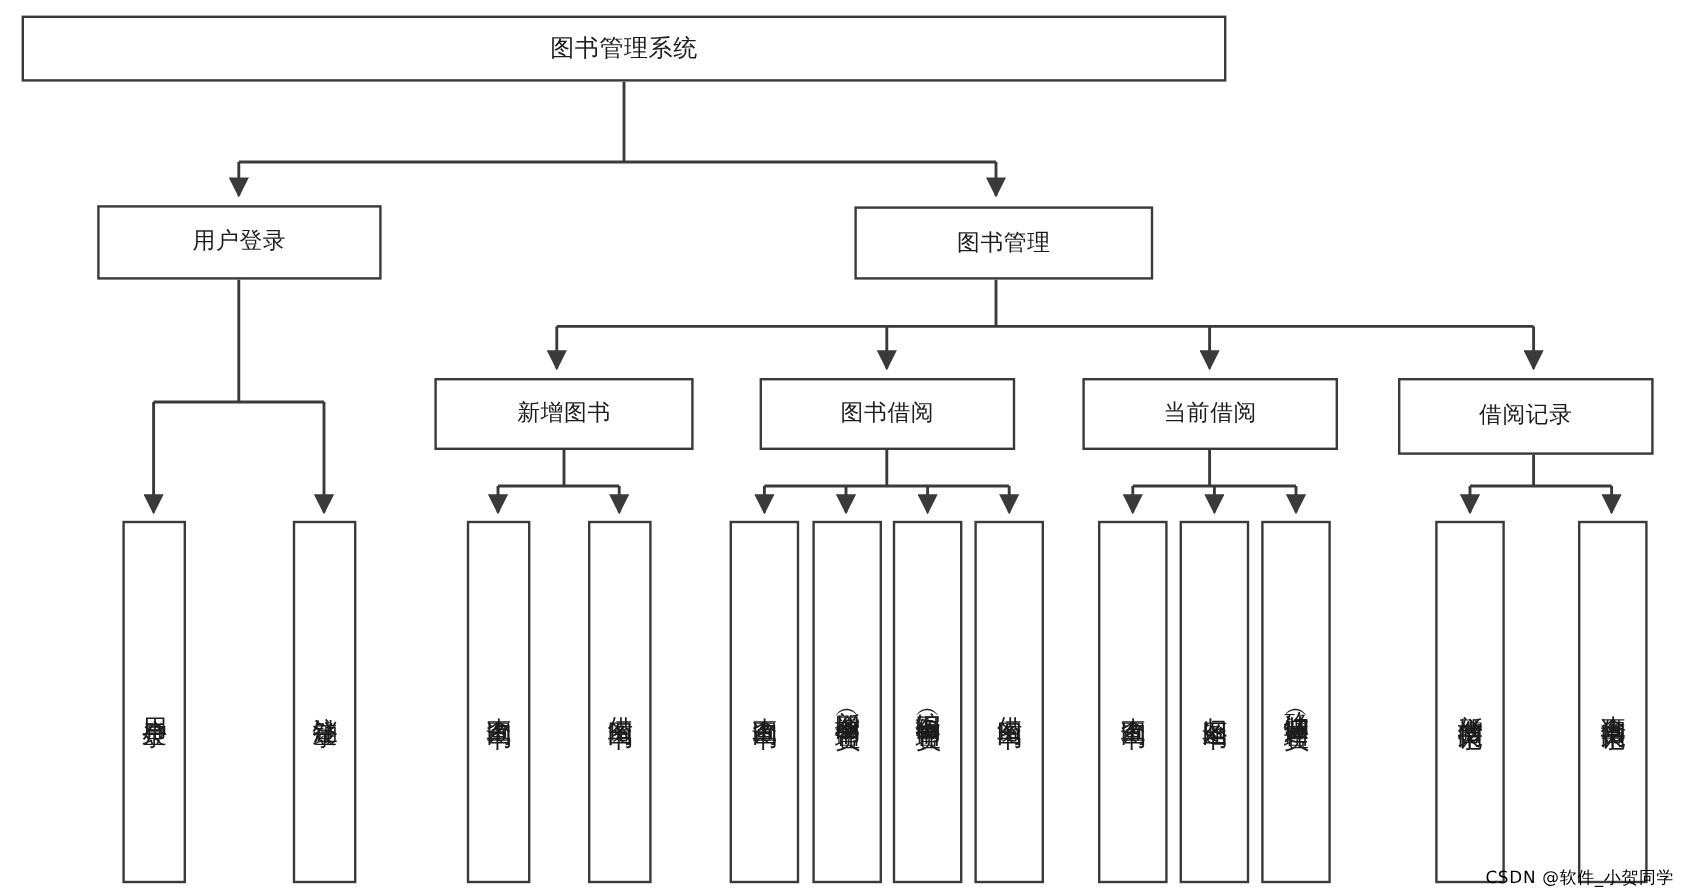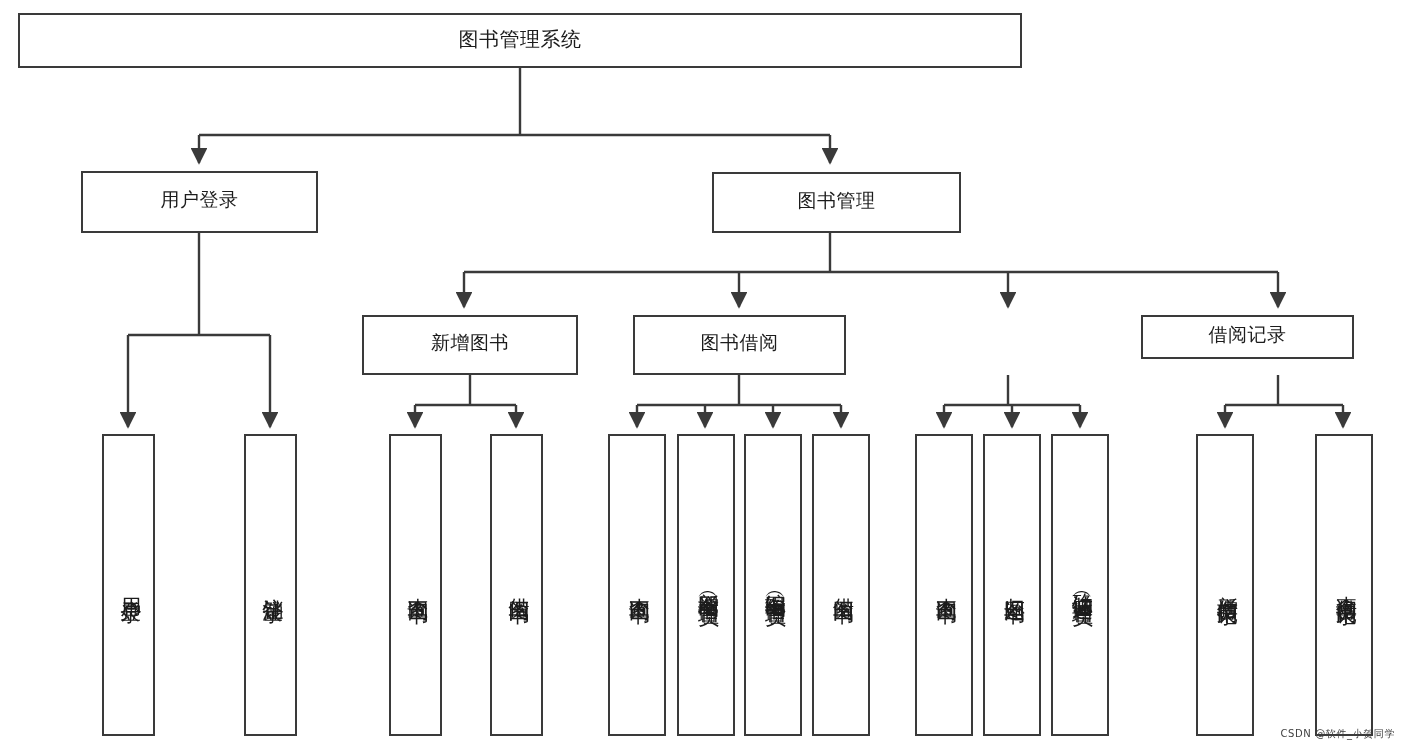--- a/index.html
+++ b/index.html
@@ -11,31 +11,31 @@
   #diagram-root{position:relative;width:1405px;height:747px;background:#fff;}
   svg.layer{position:absolute;left:0;top:0;width:1405px;height:747px;}
 
   .node-box{
     position:absolute;box-sizing:border-box;
     background:#ffffff;border:2px solid #3a3a3a;
     display:flex;align-items:center;justify-content:center;
   }
   .node-label{
     font-size:19px;line-height:1.05;color:#1c1c1c;
-    letter-spacing:.5px;white-space:nowrap;text-align:center;font-family:Liberation Mono, monospace;
+    letter-spacing:.5px;white-space:nowrap;text-align:center;
   }
   .node-box.vertical .node-label{
     writing-mode:vertical-rl;text-orientation:upright;
     font-size:21px;line-height:1.18;letter-spacing:2px;
   }
   .node-box.root .node-label{font-size:20px;}
 
   #watermark{
     position:absolute;right:10px;bottom:6px;
-    font-size:10px;color:#404040;letter-spacing:.6px;
+    font-size:14px;color:#000000;letter-spacing:.6px;
     white-space:nowrap;pointer-events:none;margin-left:16px;
   }
 </style>
 </head>
 <body>
 
 <div id="diagram-root">
 
   <svg class="layer" viewBox="0 0 1405 747">
     <defs>
@@ -97,21 +97,24 @@
   <div class="node-box" style="left:712px;top:172px;width:249px;height:61px;">
     <span class="node-label">图书管理</span>
   </div>
 
   <div class="node-box" style="left:362px;top:315px;width:216px;height:60px;">
     <span class="node-label">新增图书</span>
   </div>
   <div class="node-box" style="left:633px;top:315px;width:213px;height:60px;">
     <span class="node-label">图书借阅</span>
   </div>
-  <div class="node-box" style="left:1141px;top:315px;width:213px;height:44px;">
+  <div class="node-box" style="left:902px;top:315px;width:213px;height:60px;">
+    <span class="node-label">当前借阅</span>
+  </div>
+  <div class="node-box" style="left:1165px;top:315px;width:213px;height:64px;">
     <span class="node-label">借阅记录</span>
   </div>
 
   <div class="node-box vertical" style="left:102px;top:434px;width:53px;height:302px;">
     <span class="node-label">用户登录</span>
   </div>
   <div class="node-box vertical" style="left:244px;top:434px;width:53px;height:302px;">
     <span class="node-label">注销登录</span>
   </div>
 

